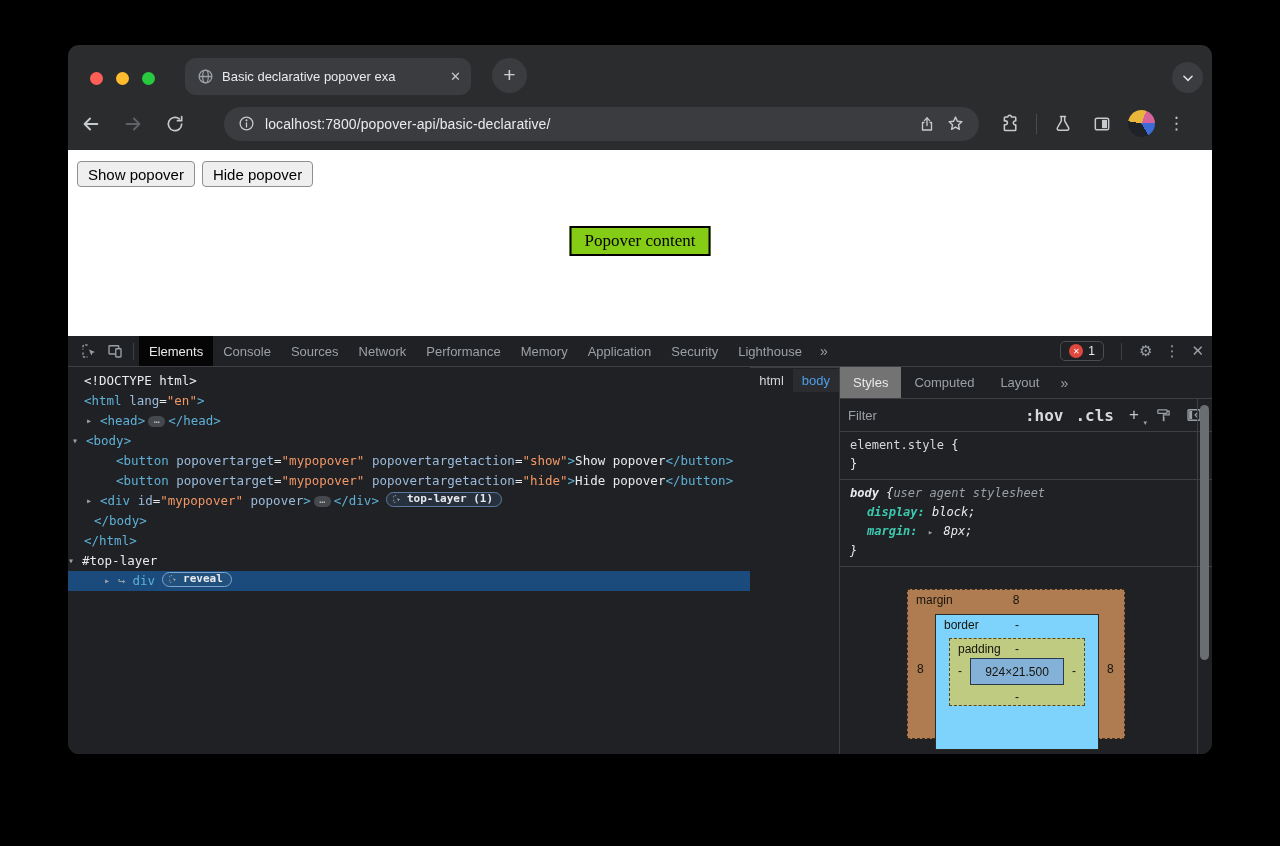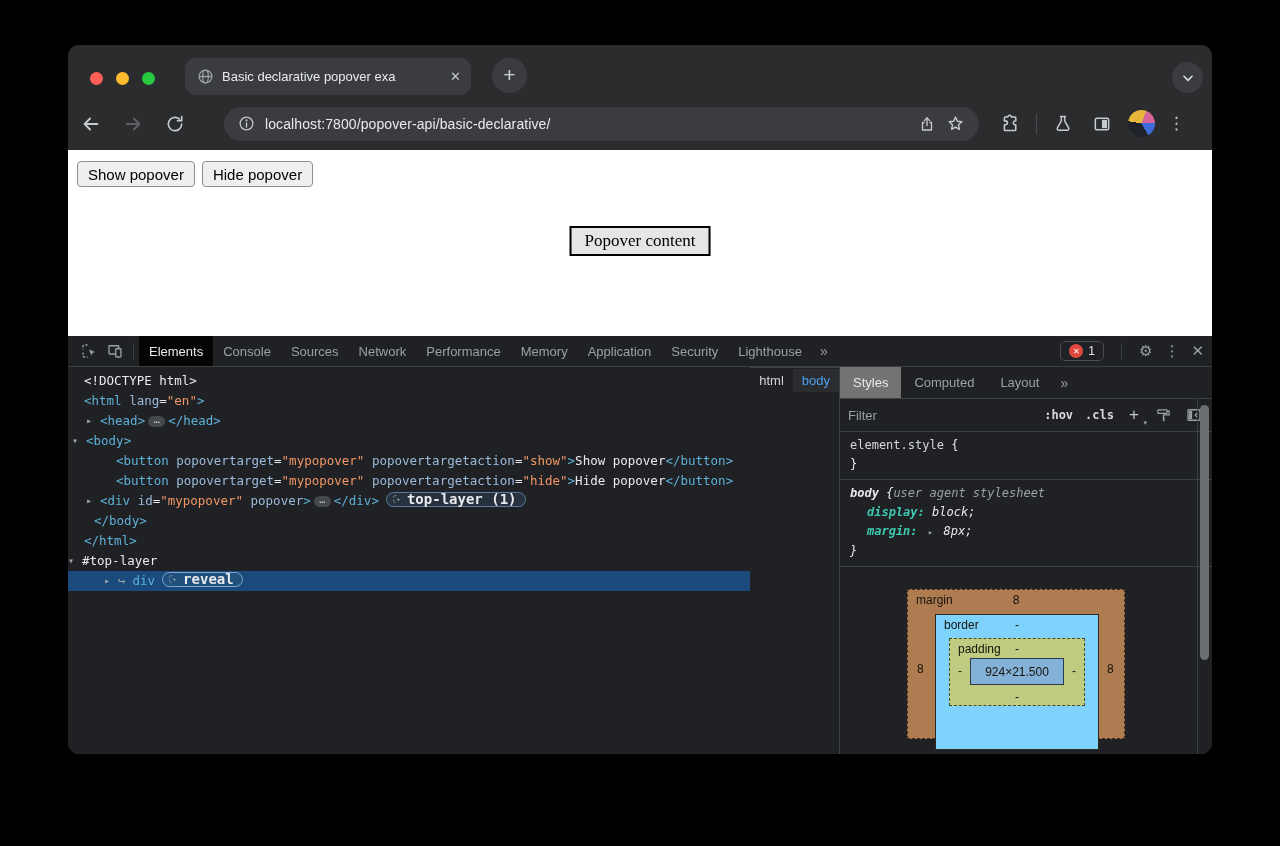--- a/index.html
+++ b/index.html
@@ -43,21 +43,21 @@
   .avatar { width:27px; height:27px; border-radius:50%;
     background:conic-gradient(from 210deg,#20222a 0 70deg,#e8b63a 70deg 170deg,#d6639a 170deg 240deg,#3d6bd8 240deg 300deg,#20222a 300deg 360deg); }
   .kebab { color:#c7cacd; font-size:17px; }
 
   
   .page { height:186px; background:#fff; position:relative; flex:0 0 auto; }
   .btn-row { position:absolute; left:9px; top:11px; display:flex; gap:7px; }
   .html-btn { font-family:"Liberation Sans",sans-serif; font-size:15px; color:#000;
     background:#efefef; border:1px solid #8f8f8f; border-radius:4px; padding:2px 10px; height:26px; }
   .popover-box { position:absolute; left:50%; top:76px; transform:translateX(-50%);
-    border:2px solid #000; background:#e5e5e5; padding:3px 13px; font-family:"Liberation Serif",serif;
+    border:2px solid #000; background:#84cc16; padding:3px 13px; font-family:"Liberation Serif",serif;
     font-size:17px; color:#000; white-space:nowrap; }
 
   
   .devtools { flex:1; background:#202124; display:flex; flex-direction:column; min-height:0; }
   .dt-toolbar { height:31px; flex:0 0 auto; border-bottom:1px solid #3c4043; display:flex;
     align-items:center; padding:0 8px; color:#9aa0a6; font-size:13px; }
   .dt-iconbtn { width:26px; display:flex; align-items:center; justify-content:center; color:#9aa0a6; }
   .dt-sep { width:1px; height:17px; background:#3c4043; margin:0 5px; }
   .dt-tabs { display:flex; height:100%; }
   .dt-tab { padding:0 10px; display:flex; align-items:center; height:100%; white-space:nowrap; }
@@ -75,41 +75,41 @@
   .dt-left { width:772px; flex:0 0 auto; display:flex; flex-direction:row; border-right:1px solid #3c4043; min-height:0; }
   .tree { flex:1; padding-top:4px; font-family:"DejaVu Sans Mono",monospace; font-size:12.5px;
     overflow:hidden; position:relative; }
   .tree-row { position:relative; height:20px; line-height:20px; white-space:nowrap; color:#e8eaed; }
   .tree-row.sel { background:#1a4b7c; }
   .arrow { position:absolute; top:0; color:#9aa0a6; font-size:10px; }
   .c-plain { color:#e8eaed; } .c-tag { color:#5db0d7; } .c-attr { color:#9bbbdc; } .c-val { color:#f29766; }
   .ellipsis { display:inline-block; background:#45484c; color:#c3c6c9; border-radius:6px;
     width:17px; height:11px; line-height:7px; text-align:center; font-size:10px; vertical-align:2px; margin:0 3px; }
   .adorner { display:inline-flex; align-items:center; gap:5px; border:1px solid #5b7a9d; border-radius:9px;
-    background:rgba(59,92,125,.28); color:#e8eaed; font-size:14px; font-weight:bold; padding:0 8px 0 5px;
+    background:rgba(59,92,125,.28); color:#e8eaed; font-size:11px; font-weight:bold; padding:0 8px 0 5px;
     height:15px; vertical-align:1px; margin-left:7px; }
   .tree-row.sel .adorner { border-color:#7fa6d0;align-items:center; }
   .linkarrow { color:#9aa0a6; margin-right:7px; }
   .crumbs { height:26px; flex:0 0 auto; border-top:1px solid #3c4043; display:flex; align-items:center;
     font-size:13px; color:#d2d4d7; background:#202124; }
   .crumb { padding:4px 9px; }
   .crumb.active { background:#2b2c2f; color:#4d9fec; }
 
   
   .dt-rightpane { flex:1; position:relative; display:flex; flex-direction:column; min-height:0; overflow:hidden; }
   .side-tabs { height:32px; flex:0 0 auto; border-bottom:1px solid #3c4043; display:flex;
     align-items:center; color:#9aa0a6; font-size:13px; }
   .side-tab { padding:0 13px; height:100%; display:flex; align-items:center; }
   .side-tab.active { background:#737373; color:#e8eaed; }
   .filter-row { height:33px; flex:0 0 auto; border-bottom:1px solid #3c4043; display:flex;
     align-items:center; padding:0 8px; gap:12px; }
   .filter-input { background:transparent; border:none; outline:none; color:#e8eaed; font-size:13px;
     width:140px; font-family:"Liberation Sans",sans-serif; }
   .filter-input::placeholder { color:#9aa0a6; }
-  .pseudo { font-family:"DejaVu Sans Mono",monospace; font-size:12px; color:#d7d9dc; font-weight:bold; }
+  .pseudo { font-family:"DejaVu Sans Mono",monospace; font-size:16px; color:#d7d9dc; font-weight:bold; }
   .plus-wrap { position:relative; color:#c3c6c9; font-size:17px; width:16px; text-align:center; }
   .plus-caret { position:absolute; right:-5px; bottom:-2px; font-size:7px; color:#9aa0a6; }
   .filter-spacer { flex:1; }
   .css-code { font-family:"DejaVu Sans Mono",monospace; font-size:12px; line-height:19px; color:#e8eaed; }
   .css-section { padding:4px 10px 5px 10px; border-bottom:1px solid #3c4043; }
   .sel-es { color:#d5d7da; }
   .ua-rule { font-style:italic; }
   .rule-head { display:flex; justify-content:flex-start; padding-right:12px; }
   .sel-body { font-weight:bold; }
   .origin { color:#9aa0a6; font-size:12px; }

